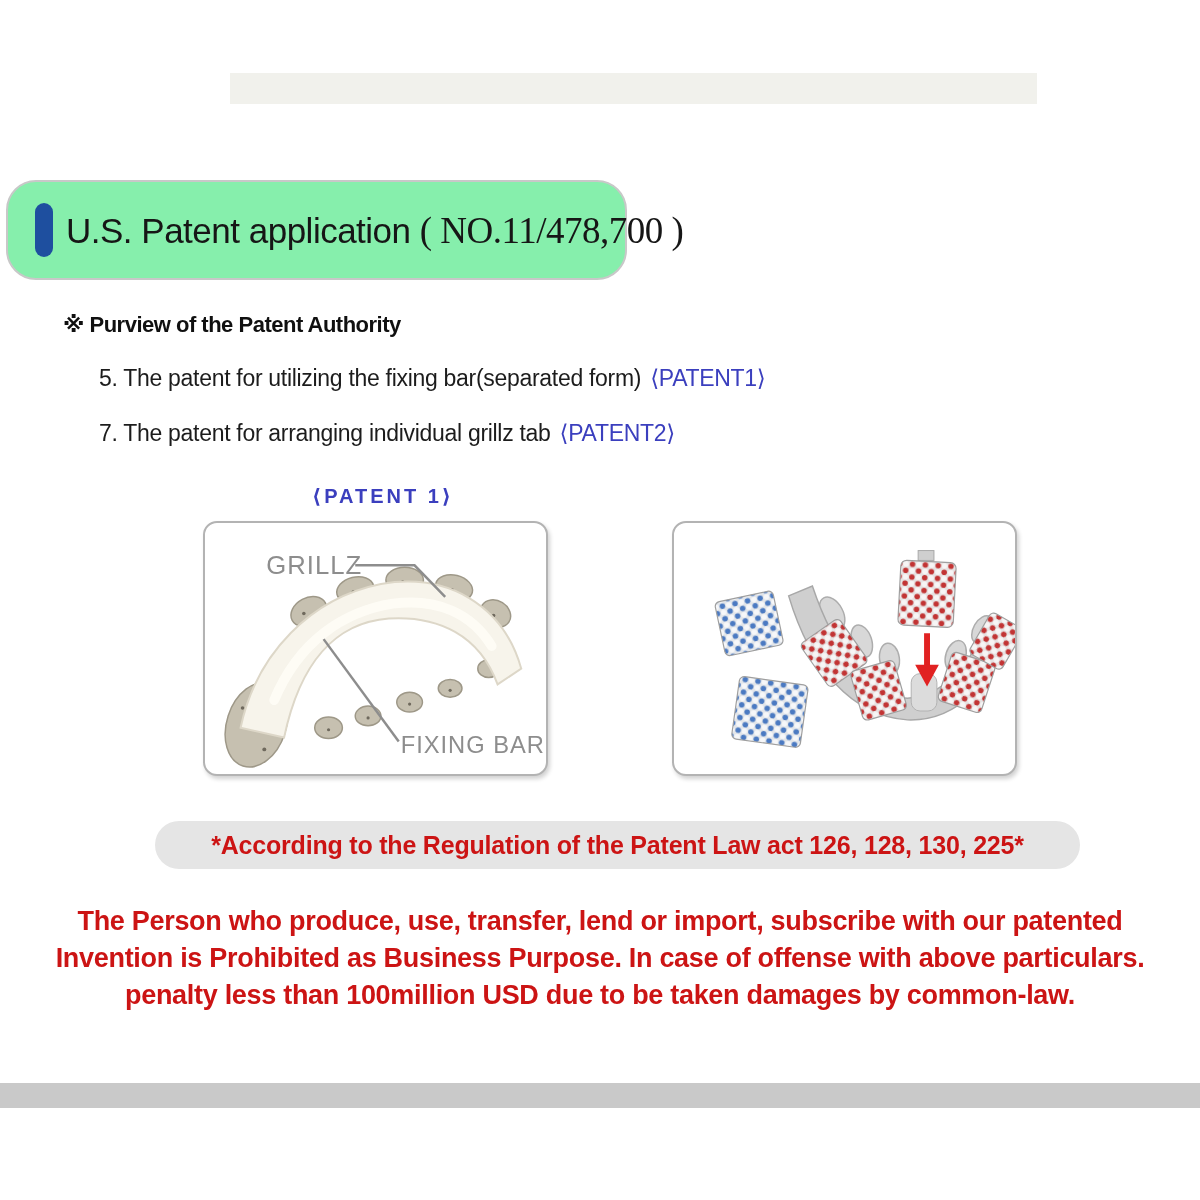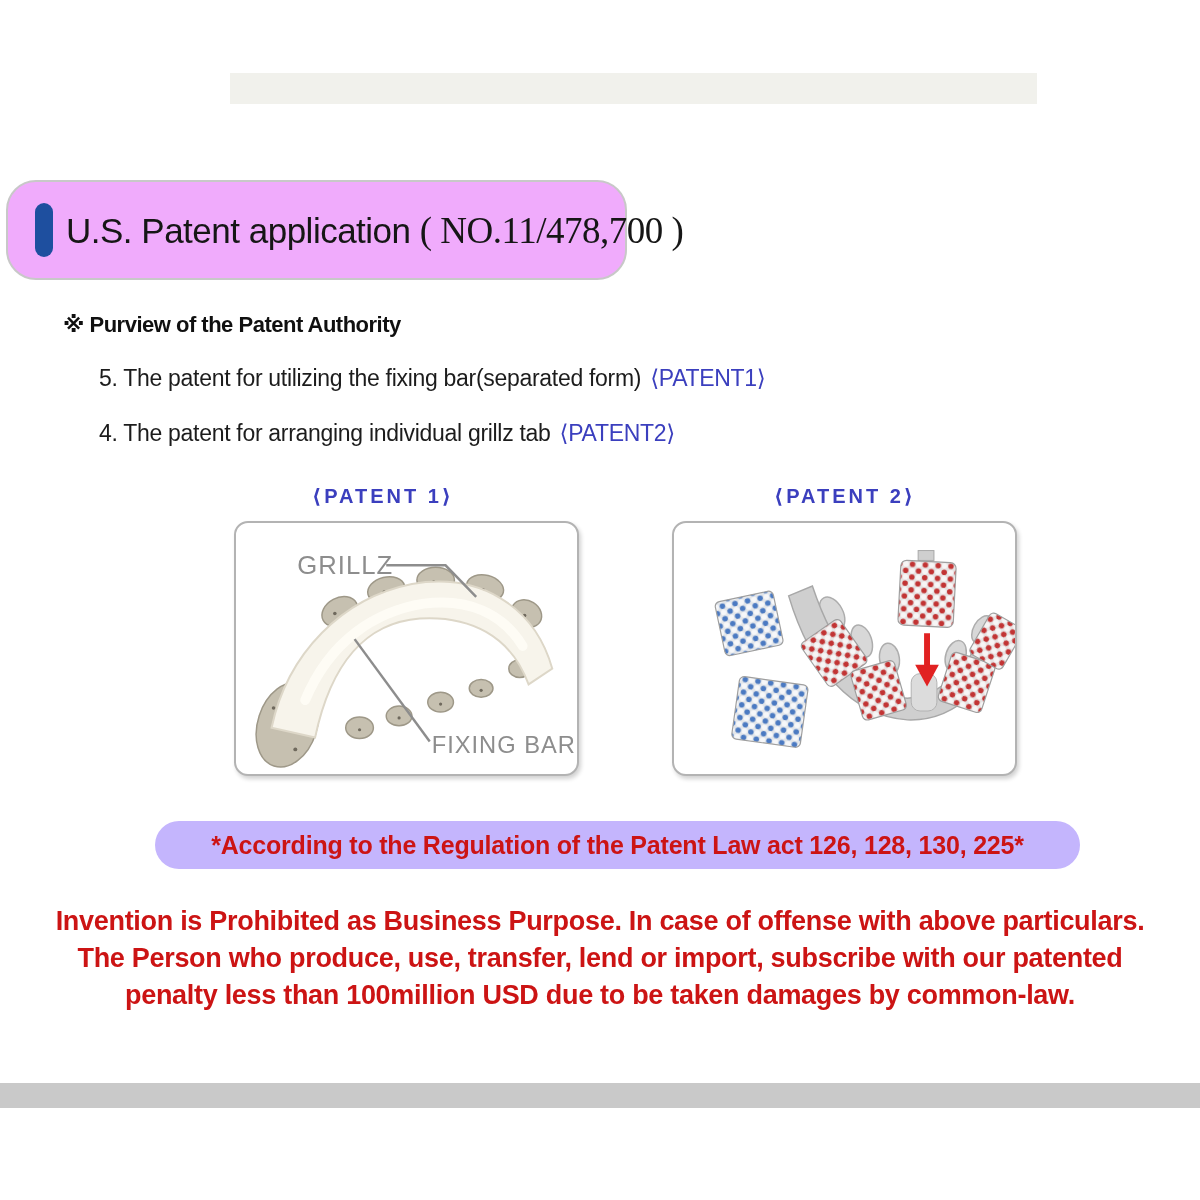--- a/index.html
+++ b/index.html
@@ -5,21 +5,21 @@
   html,body{margin:0;padding:0;background:#ffffff;}
   .canvas{
     position:relative;width:1200px;height:1200px;background:#ffffff;overflow:hidden;
     font-family:"Liberation Sans","DejaVu Sans",sans-serif;
   }
   .top-strip{position:absolute;left:230px;top:73px;width:807px;height:31px;background:#f1f1ec;}
   .bottom-bar{position:absolute;left:0;top:1083px;width:1200px;height:25px;background:#c9c9c9;}
 
   .header-box{
     position:absolute;left:6px;top:180px;width:621px;height:100px;box-sizing:border-box;
-    border:2px solid #c8c8c8;border-radius:30px;background:#f0abfc;
+    border:2px solid #c8c8c8;border-radius:30px;background:#86efac;
     display:flex;align-items:center;
   }
   .pill{width:18px;height:54px;border-radius:9px;background:#1e4f9f;margin-left:27px;flex:0 0 auto;}
   .header-title{margin-left:13px;font-size:35px;color:#161616;letter-spacing:-0.5px;white-space:nowrap;}
   .header-title .serif{font-family:"Liberation Serif","DejaVu Serif",serif;font-size:37px;}
 
   .purview-heading{position:absolute;left:63px;top:312px;font-size:22px;font-weight:bold;color:#101010;letter-spacing:-0.5px;}
   .purview-item{position:absolute;left:99px;font-size:23px;color:#1c1c1c;letter-spacing:-0.3px;white-space:nowrap;}
   .purview-item .link{color:#3b3fbe;margin-left:9px;margin-top:25px;}
   .item-1{top:365px;}
@@ -30,26 +30,26 @@
     font-size:20px;font-weight:bold;letter-spacing:3px;color:#3b3fbe;
   }
   .fig-label-1{left:233px;}
   .fig-label-2{left:695px;}
 
   .fig-box{
     position:absolute;top:521px;width:345px;height:255px;box-sizing:border-box;
     border:2px solid #b3b3b3;border-radius:14px;background:#ffffff;
     box-shadow:2px 3px 4px rgba(0,0,0,0.18);overflow:hidden;
   }
-  .fig-box-1{left:234px;}
+  .fig-box-1{left:203px;}
   .fig-box-2{left:672px;}
   .fig-box svg{display:block;width:100%;height:100%;}
 
   .law-banner{
-    position:absolute;left:155px;top:821px;width:925px;height:48px;background:#c4b5fd;border-radius:24px;
+    position:absolute;left:155px;top:821px;width:925px;height:48px;background:#e5e5e5;border-radius:24px;
     display:flex;align-items:center;justify-content:center;
   }
   .law-banner-text{font-size:25px;font-weight:bold;color:#cc1414;letter-spacing:-0.2px;white-space:nowrap;}
 
   .warning{
     position:absolute;left:0;top:903px;width:1200px;text-align:center;
     font-size:27px;font-weight:bold;color:#cc1414;line-height:37px;letter-spacing:-0.3px;
   }
   .ann-text{font-family:"Liberation Sans","DejaVu Sans",sans-serif;fill:#8d8d8d;letter-spacing:1px;}
 </style>
@@ -62,24 +62,23 @@
 
   <div class="header-box">
     <div class="pill"></div>
     <div class="header-title"><span>U.S. Patent application</span> <span class="serif">( NO.11/478,700 )</span></div>
   </div>
 
   <div class="purview-heading">※ Purview of the Patent Authority</div>
 
   <div class="purview-item item-1"><span>5. The patent for utilizing the fixing bar(separated form)</span><span class="link">⟨PATENT1⟩</span></div>
 
-  <div class="purview-item item-2"><span>4. The patent for arranging individual grillz tab</span><span class="link">⟨PATENT2⟩</span></div>
+  <div class="purview-item item-2"><span>7. The patent for arranging individual grillz tab</span><span class="link">⟨PATENT2⟩</span></div>
 
   <div class="fig-label fig-label-1">⟨PATENT 1⟩</div>
-  <div class="fig-label fig-label-2">⟨PATENT 2⟩</div>
 
   <div class="fig-box fig-box-1">
     <svg viewBox="0 0 345 255" preserveAspectRatio="none">
       <g fill="#c6c0b0" stroke="#9e9888" stroke-width="1.5">
         <ellipse cx="105" cy="90" rx="19" ry="14" transform="rotate(-28 105 90)"></ellipse>
         <ellipse cx="152" cy="68" rx="19" ry="13" transform="rotate(-14 152 68)"></ellipse>
         <ellipse cx="202" cy="58" rx="19" ry="13"></ellipse>
         <ellipse cx="252" cy="66" rx="19" ry="13" transform="rotate(14 252 66)"></ellipse>
         <ellipse cx="294" cy="92" rx="16" ry="13" transform="rotate(32 294 92)"></ellipse>
         <ellipse cx="52" cy="205" rx="30" ry="44" transform="rotate(18 52 205)"></ellipse>
@@ -170,20 +169,20 @@
         <polygon points="244,144 268,144 256,166" fill="#e12222"></polygon>
       </g>
     </svg>
   </div>
 
   <div class="law-banner">
     <div class="law-banner-text">*According to the Regulation of the Patent Law act 126, 128, 130, 225*</div>
   </div>
 
   <div class="warning">
+    <div>The Person who produce, use, transfer, lend or import, subscribe with our patented</div>
     <div>Invention is Prohibited as Business Purpose. In case of offense with above particulars.</div>
-    <div>The Person who produce, use, transfer, lend or import, subscribe with our patented</div>
     <div>penalty less than 100million USD due to be taken damages by common-law.</div>
   </div>
 
   <div class="bottom-bar"></div>
 
 </div>
 
 </body></html>

